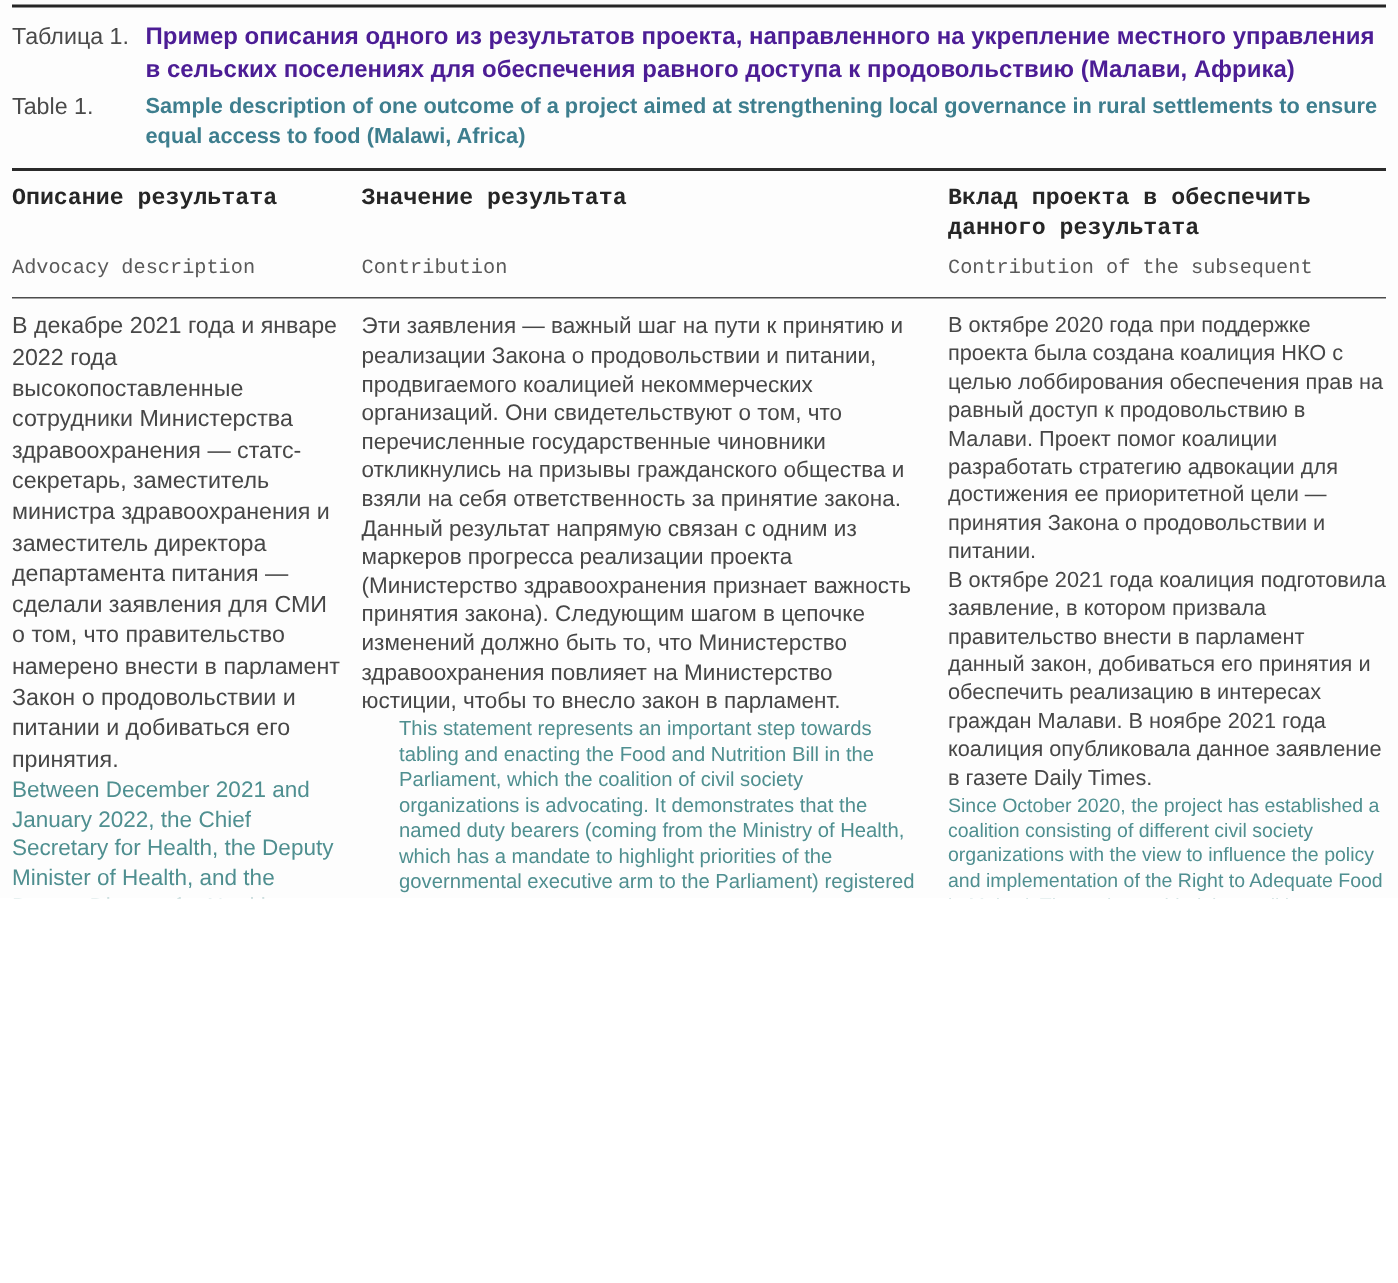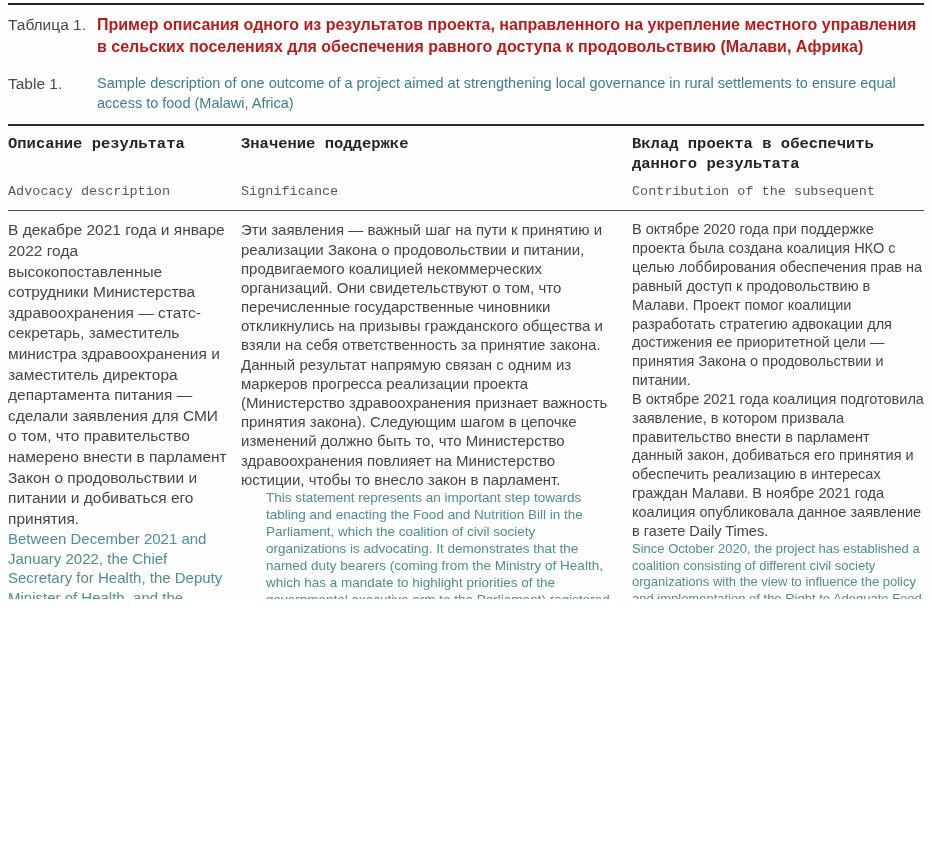--- a/index.html
+++ b/index.html
@@ -20,39 +20,39 @@
     height: 0;
     border-top: 2px solid #262626;
     margin-top: 3px;
   }
   
   .caption {
     padding: 9px 0 11px 0;
     border-bottom: 2px solid #2b2b2b;
   }
   .cap-row { display: flex; align-items: flex-start; }
-  .cap-row + .cap-row { margin-top: 14px; }
+  .cap-row + .cap-row { margin-top: 2px; }
   .cap-label {
     flex: 0 0 89px;
     font-size: 15.5px;
     line-height: 1.4;
     color: #4a4a4a;
   }
   .cap-title-ru {
     flex: 1;
     font-size: 16px;
     line-height: 1.4;
     font-weight: bold;
-    color: #b91c1c;
+    color: #4c1d95;
   }
   .cap-title-en {
     flex: 1;
     font-size: 14.5px;
     line-height: 1.4;
-    font-weight: normal;
+    font-weight: bold;
     color: #3e7e8e;
   }
   
   .grid {
     display: grid;
     grid-template-columns: 220px 378px 1fr;
     column-gap: 13px;
   }
   
   .headers {
@@ -119,22 +119,22 @@
       <span class="cap-title-en">Sample description of one outcome of a project aimed at strengthening local governance in rural settlements to ensure equal access to food (Malawi, Africa)</span>
     </div>
   </div>
 
   <div class="grid headers">
     <div class="hcell">
       <div class="h-ru">Описание результата</div>
       <div class="h-en">Advocacy description</div>
     </div>
     <div class="hcell">
-      <div class="h-ru">Значение поддержке</div>
-      <div class="h-en">Significance</div>
+      <div class="h-ru">Значение результата</div>
+      <div class="h-en">Contribution</div>
     </div>
     <div class="hcell">
       <div class="h-ru">Вклад проекта в обеспечить данного результата</div>
       <div class="h-en">Contribution of the subsequent</div>
     </div>
   </div>
 
   <div class="grid body">
     <div class="cell col1">
       <div class="para ru">В декабре 2021 года и январе 2022 года высокопоставленные сотрудники Министерства здравоохранения — статс-секретарь, заместитель министра здравоохранения и заместитель директора департамента питания — сделали заявления для СМИ о том, что правительство намерено внести в парламент Закон о продовольствии и питании и добиваться его принятия.</div>

